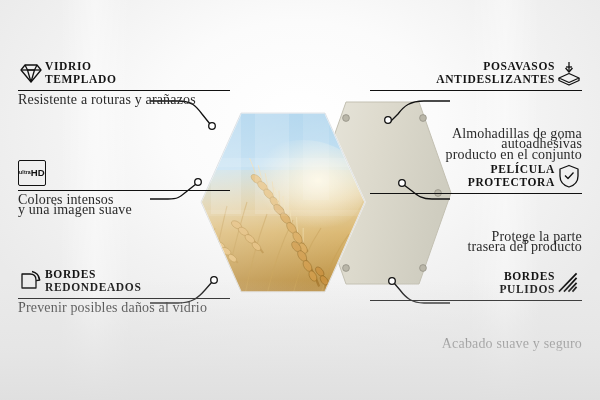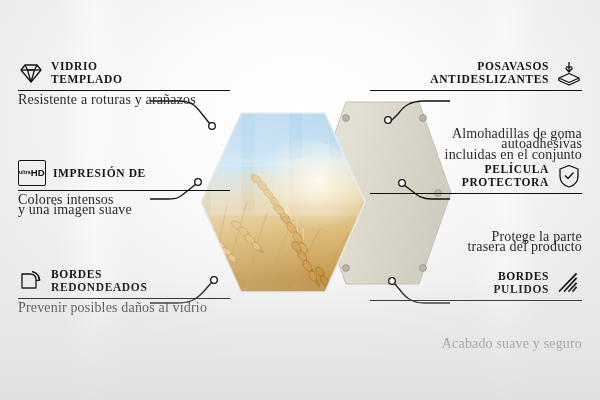--- a/index.html
+++ b/index.html
@@ -8,21 +8,21 @@
     background:
       radial-gradient(ellipse 360px 260px at 50% 30%, #ffffff 0%, #fbfbfb 38%, #f2f2f2 68%, #eaeaea 100%),
       linear-gradient(90deg,#e6e6e6 0%,#f4f4f4 18%,#ffffff 50%,#f4f4f4 82%,#e4e4e4 100%);
     overflow:hidden;}
   #stage::after{content:"";position:absolute;left:0;right:0;bottom:0;height:120px;
     background:linear-gradient(180deg,rgba(236,236,236,0) 0%,rgba(228,228,228,.75) 60%,rgba(223,223,223,.95) 100%);
     pointer-events:none;}
   .vgleam{position:absolute;top:0;bottom:0;width:70px;pointer-events:none;
     background:linear-gradient(90deg,rgba(255,255,255,0),rgba(255,255,255,.8),rgba(255,255,255,0));}
   .feature{position:absolute;width:212px;}
-  .feature .head{display:flex;align-items:center;gap:7px;}
+  .feature .head{display:flex;align-items:center;gap:1px;}
   .feature.right .head{flex-direction:row-reverse;}
   .ttl{font-size:11.5px;letter-spacing:.055em;line-height:12.8px;color:#141414;
        font-family:"Liberation Serif",serif;text-transform:uppercase;font-weight:700;}
   .feature.right .ttl{text-align:right;}
   .rule{height:1px;background:#111;margin-top:4px;width:100%;}
   .desc{font-size:14px;line-height:10.4px;color:#2a2a2a;margin-top:4px;letter-spacing:.012em;}
   .feature.right .desc{text-align:right;margin-top:38px;}
   .ico{width:26px;height:26px;flex:0 0 26px;display:block;}
   .ico svg{display:block;width:26px;height:26px;}
   .badge{width:26px;height:24px;border:1.6px solid #111;border-radius:2px;display:flex;
@@ -240,21 +240,21 @@
     <div class="desc">Resistente a roturas y arañazos</div>
   </div>
 
   <div class="feature left" style="left:18px;top:160px;">
     <div class="head">
       <span class="badge">
         <span class="b1">ultra</span>
         <span class="b2">HD</span>
       </span>
       <span class="ttl">
-        <span>IMPRESIÓN DE</span><br>
+        <br>
       </span>
     </div>
     <div class="rule"></div>
     <div class="desc">
       <span>Colores intensos</span><br>
       <span>y una imagen suave</span>
     </div>
   </div>
 
   <div class="feature left" style="left:18px;top:268px;">
@@ -291,21 +291,21 @@
           </svg>
       </span>
       <span class="ttl">
         <span>POSAVASOS</span><br>
         <span>ANTIDESLIZANTES</span>
       </span>
     </div>
     <div class="rule"></div>
     <div class="desc">
       <span>Almohadillas de goma autoadhesivas</span><br>
-      <span>incluidas en el conjunto</span>
+      <span>producto en el conjunto</span>
     </div>
   </div>
 
   <div class="feature right" style="left:370px;top:163px;">
     <div class="head">
       <span class="ico">
         <svg viewBox="0 0 26 26">
             <g fill="none" stroke="#111" stroke-width="1.3" stroke-linejoin="round">
           <path d="M13 2.5 L22 6 V13 C22 18.5 18 22.5 13 24 C8 22.5 4 18.5 4 13 V6 Z"></path>
           <path d="M9 12.5 L12 15.5 L17.5 9.5"></path>

